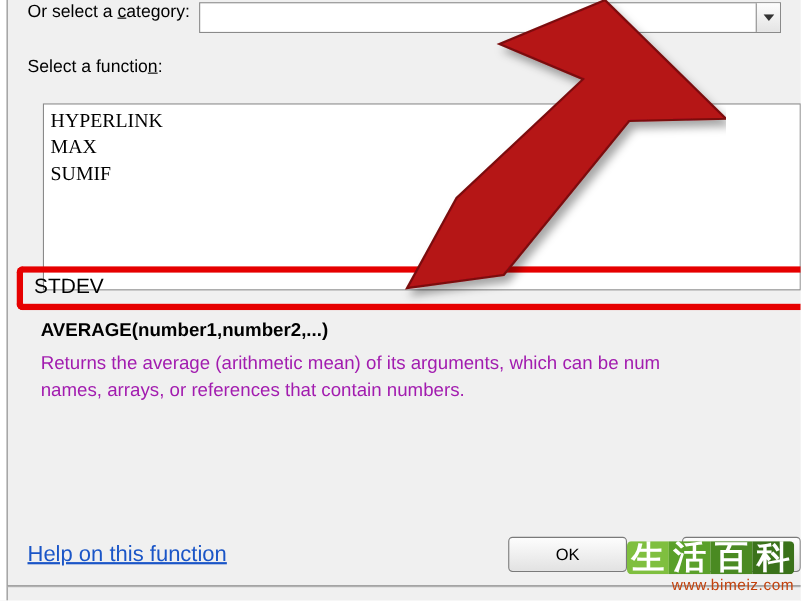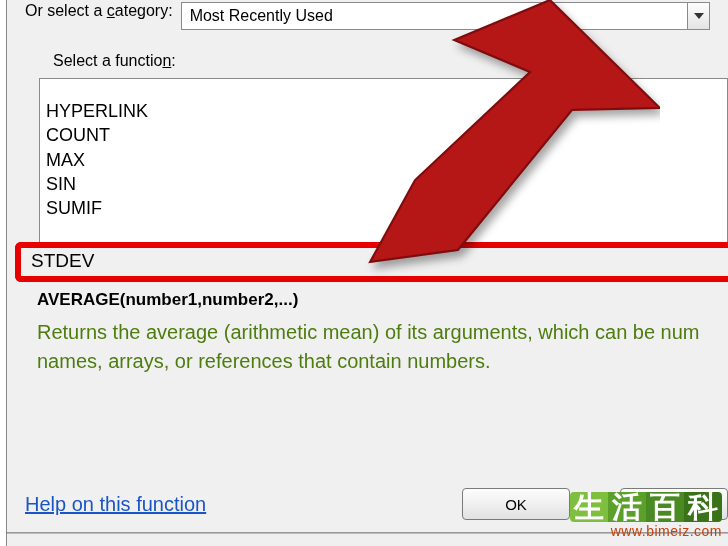--- a/index.html
+++ b/index.html
@@ -51,34 +51,34 @@
     width: 22px;
     height: 100%;
     border-left: 1px solid #8a8a8a;
     background: linear-gradient(#fdfdfd,#e4e4e4);
     display: flex;
     align-items: center;
     justify-content: center;
   }
   .combo-arrow svg { width: 10px; height: 6px; }
   .select-fn-lbl {
-    padding: 18px 18px 8px 18px;
-    font-size: 16px;
-    margin-left: 28px;
+    padding: 18px 18px 24px 18px;
+    font-size: 16px;
   }
   .select-fn-lbl .mn { text-decoration: underline; }
   .listbox {
     margin: 0 0 0 32px;
     border: 1px solid #8a8a8a;
     background: #fff;
     height: 170px;
     overflow: hidden;
     font-size: 18px;
     line-height: 1.35;
-    padding: 20px 6px;
+    padding: 2px 6px;
+    font-family: Liberation Serif, serif;
   }
   .listbox .item { white-space: nowrap; cursor: default; }
 
   .highlight-band {
     position: absolute;
     left: 8px;
     right: 0;
     top: 242px;
     height: 40px;
     border: 6px solid #e60000;
@@ -101,23 +101,23 @@
     top: 290px;
     font-weight: 700;
     font-size: 17px;
     text-align: center;
   }
   .desc {
     position: absolute;
     left: 30px;
     right: 0;
     top: 318px;
-    font-size: 20px;
+    font-size: 17px;
     line-height: 1.45;
-    color: #4d7c0f;
+    color: #a21caf;
     white-space: pre-line;
   }
 
   .helplink {
     position: absolute;
     left: 18px;
     bottom: 30px;
     color: #1a55c7;
     text-decoration: underline;
     font-size: 20px;
@@ -194,38 +194,35 @@
 </head>
 <body>
 
 <div class="dialog">
 
   <div class="row-category">
     <span class="lbl">
       <span>Or select a </span><span class="mn">c</span><span>ategory:</span>
     </span>
     <div class="combo">
-      <span>Most Recently Used</span>
       <div class="combo-arrow">
         <svg viewBox="0 0 10 6">
             <path d="M0 0 L10 0 L5 6 Z" fill="#333"></path>
           </svg>
       </div>
     </div>
   </div>
 
   <div class="select-fn-lbl">
     <span>Select a functio</span><span class="mn">n</span><span>:</span>
   </div>
 
   <div class="listbox">
     <div class="item">HYPERLINK</div>
-    <div class="item">COUNT</div>
     <div class="item">MAX</div>
-    <div class="item">SIN</div>
     <div class="item">SUMIF</div>
   </div>
 
   <div class="highlight-band"></div>
   <div class="highlight-text">STDEV</div>
 
   <div class="syntax">AVERAGE(number1,number2,...)</div>
   <div class="desc">Returns the average (arithmetic mean) of its arguments, which can be num
 names, arrays, or references that contain numbers.</div>
 

